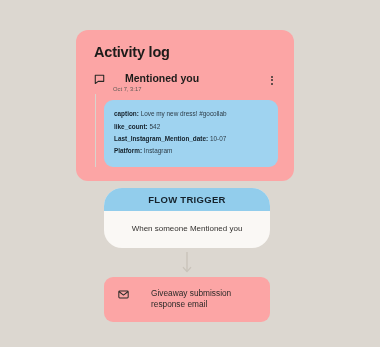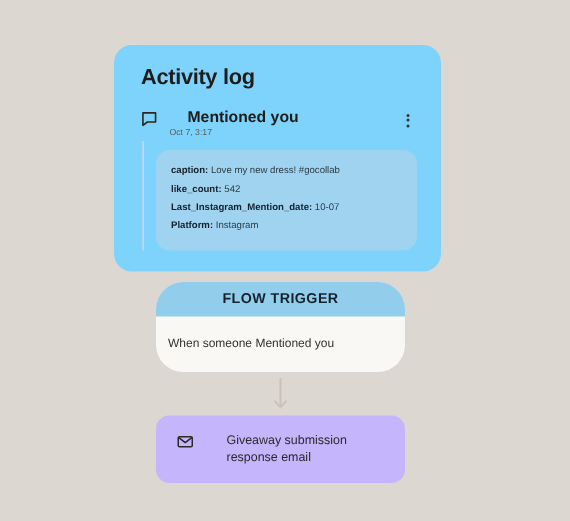--- a/index.html
+++ b/index.html
@@ -18,21 +18,21 @@
     width: 380px;
     height: 347px;
   }
 
   
   .activity-card {
     position: absolute;
     left: 76px;
     top: 30px;
     width: 218px;
-    background: #7dd3fc;
+    background: #fca5a5;
     border-radius: 12px;
     box-sizing: border-box;
     padding: 14px 16px 14px 18px;
   }
   .activity-title {
     font-size: 14.5px;
     font-weight: bold;
     color: #1d1c1a;
     letter-spacing: -0.2px;
     margin: 0 0 12px 0;
@@ -141,21 +141,21 @@
     color: #15222c;
     font-size: 9.5px;
     font-weight: bold;
     text-align: center;
     letter-spacing: 0.3px;
     padding: 6px 0 6px 0;
   }
   .flow-body {
     font-size: 8px;
     color: #343230;
-    text-align: left;
+    text-align: center;
     padding: 13px 8px 14px 8px;
     line-height: 1.3;
   }
 
   
   .arrow {
     position: absolute;
     left: 182px;
     top: 252px;
     width: 10px;
@@ -163,21 +163,21 @@
     color: #c9c3ba;
   }
   .arrow svg { display: block; }
 
   
   .email-card {
     position: absolute;
     left: 104px;
     top: 277px;
     width: 166px;
-    background: #c4b5fd;
+    background: #fca5a5;
     border-radius: 9px;
     box-sizing: border-box;
     padding: 11px 14px 12px 14px;
     display: flex;
     align-items: flex-start;
     justify-content: center;
     gap: 14px;
   }
   .email-icon {
     width: 11px;

